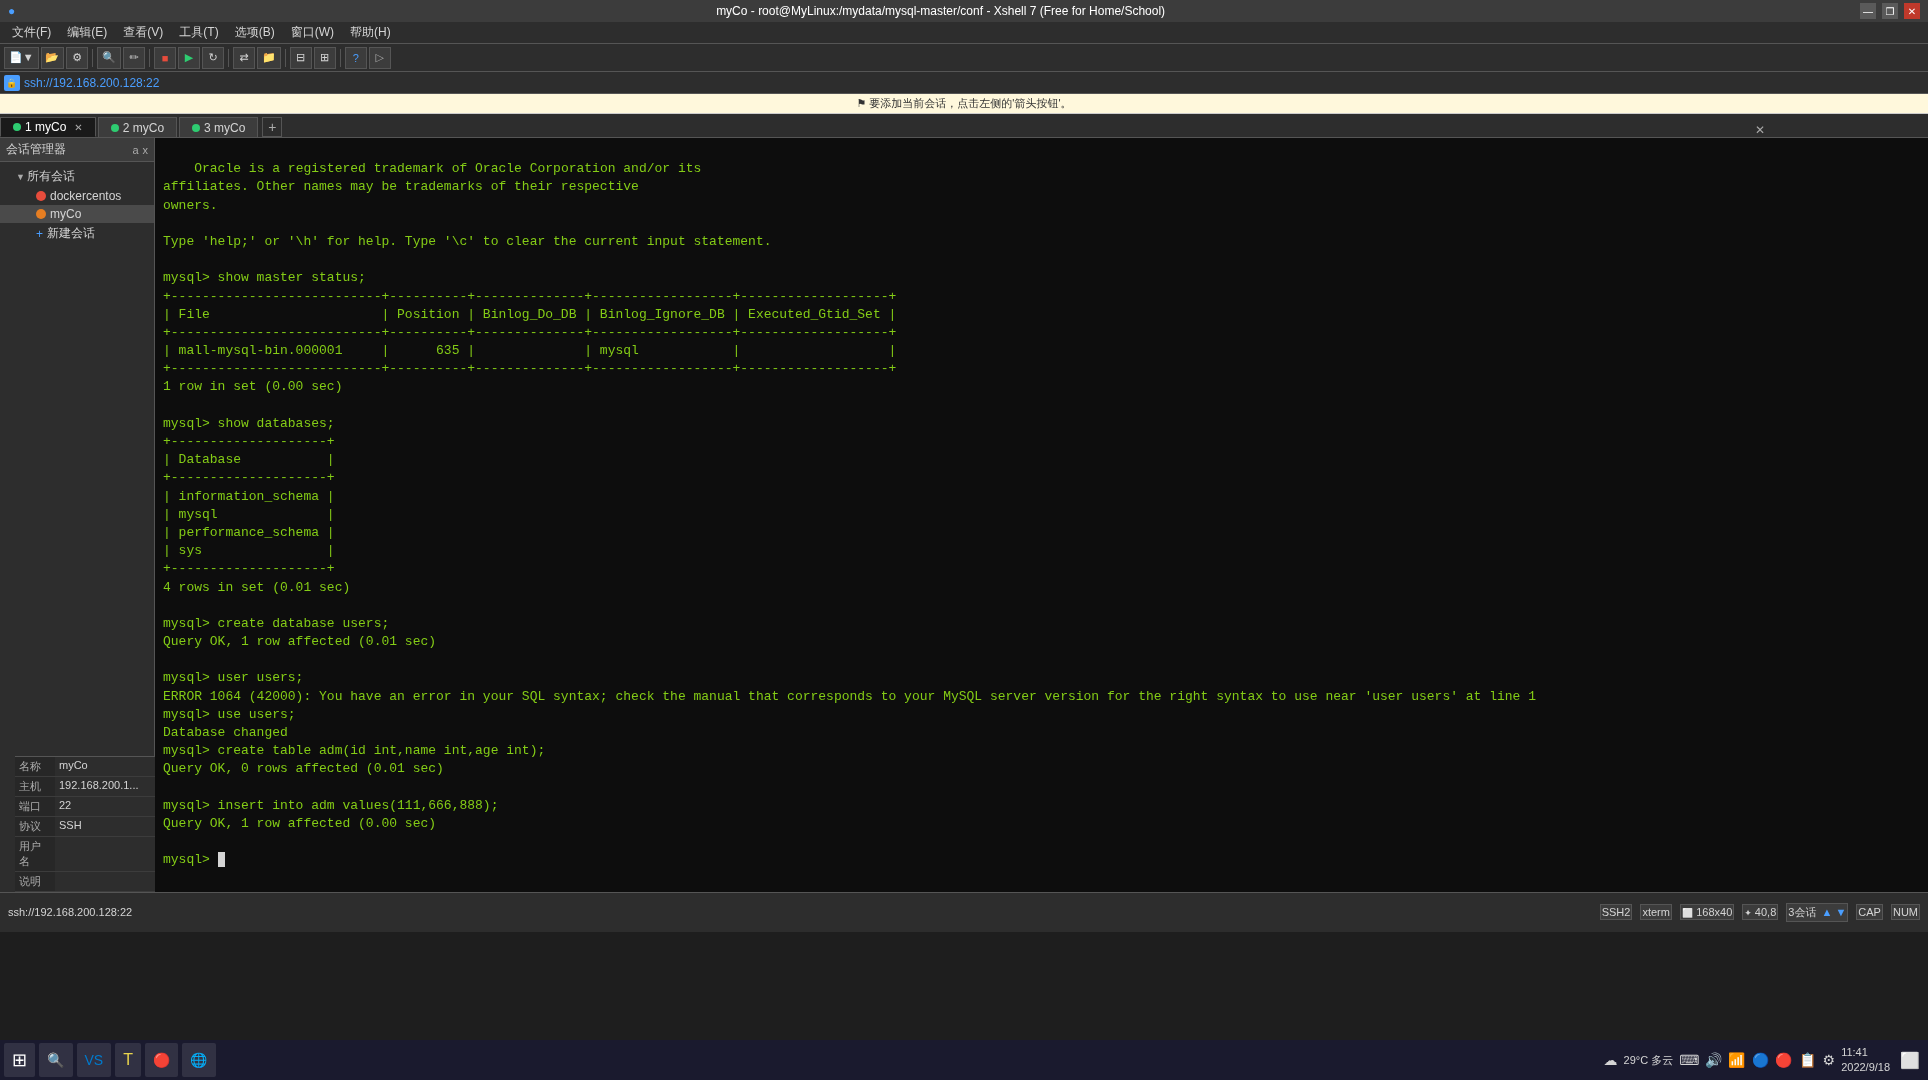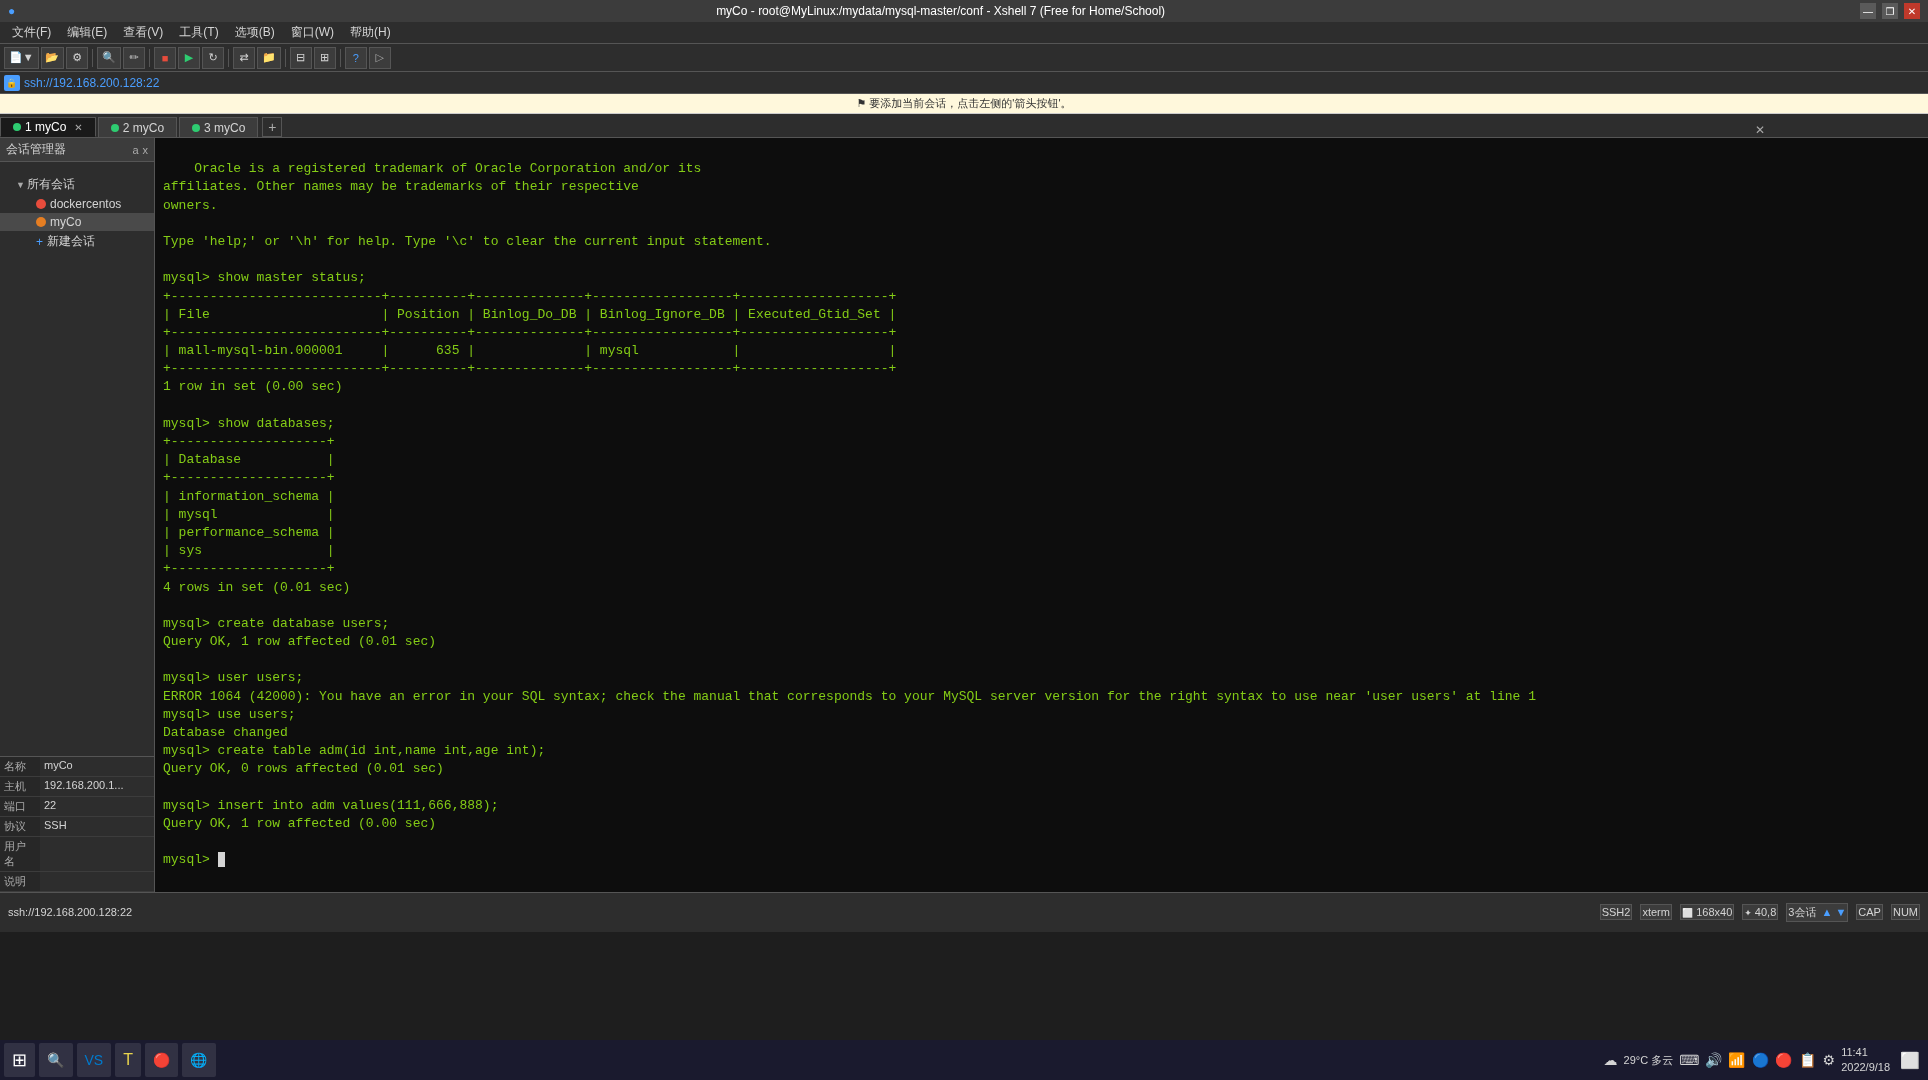--- a/index.html
+++ b/index.html
@@ -276,21 +276,20 @@
       display: flex;
       flex: 1;
       overflow: hidden;
     }
     #left-panel {
       width: 155px;
       display: flex;
       flex-direction: column;
       background: #2d2d2d;
       border-right: 1px solid #555;
-      gap: 8px;
     }
   </style>
 </head>
 <body>
 
 <div id="titlebar">
   <span style="color:#4a9eff;font-weight:bold;margin-right:6px;">●</span>
   <span id="titlebar-title-text">myCo - root@MyLinux:/mydata/mysql-master/conf - Xshell 7 (Free for Home/School)</span>
   <div id="titlebar-controls">
     <button class="title-btn">—</button>
@@ -382,21 +381,21 @@
       <div class="tree-item indent-2" style="background:#4a4a4a;">
         <span class="dot-orange"></span>
         <span>myCo</span>
       </div>
       <div class="tree-item indent-2">
         <span style="margin-right:4px;color:#4a9eff;font-size:12px;">+</span>
         <span>新建会话</span>
       </div>
     </div>
 
-    <div id="properties-panel" style="margin-top:auto;">
+    <div id="properties-panel" style="margin-top:auto;margin-left:15px;">
       <div class="prop-row">
         <span class="prop-label">名称</span>
         <span class="prop-value">myCo</span>
       </div>
       <div class="prop-row">
         <span class="prop-label">主机</span>
         <span class="prop-value">192.168.200.1...</span>
       </div>
       <div class="prop-row">
         <span class="prop-label">端口</span>

